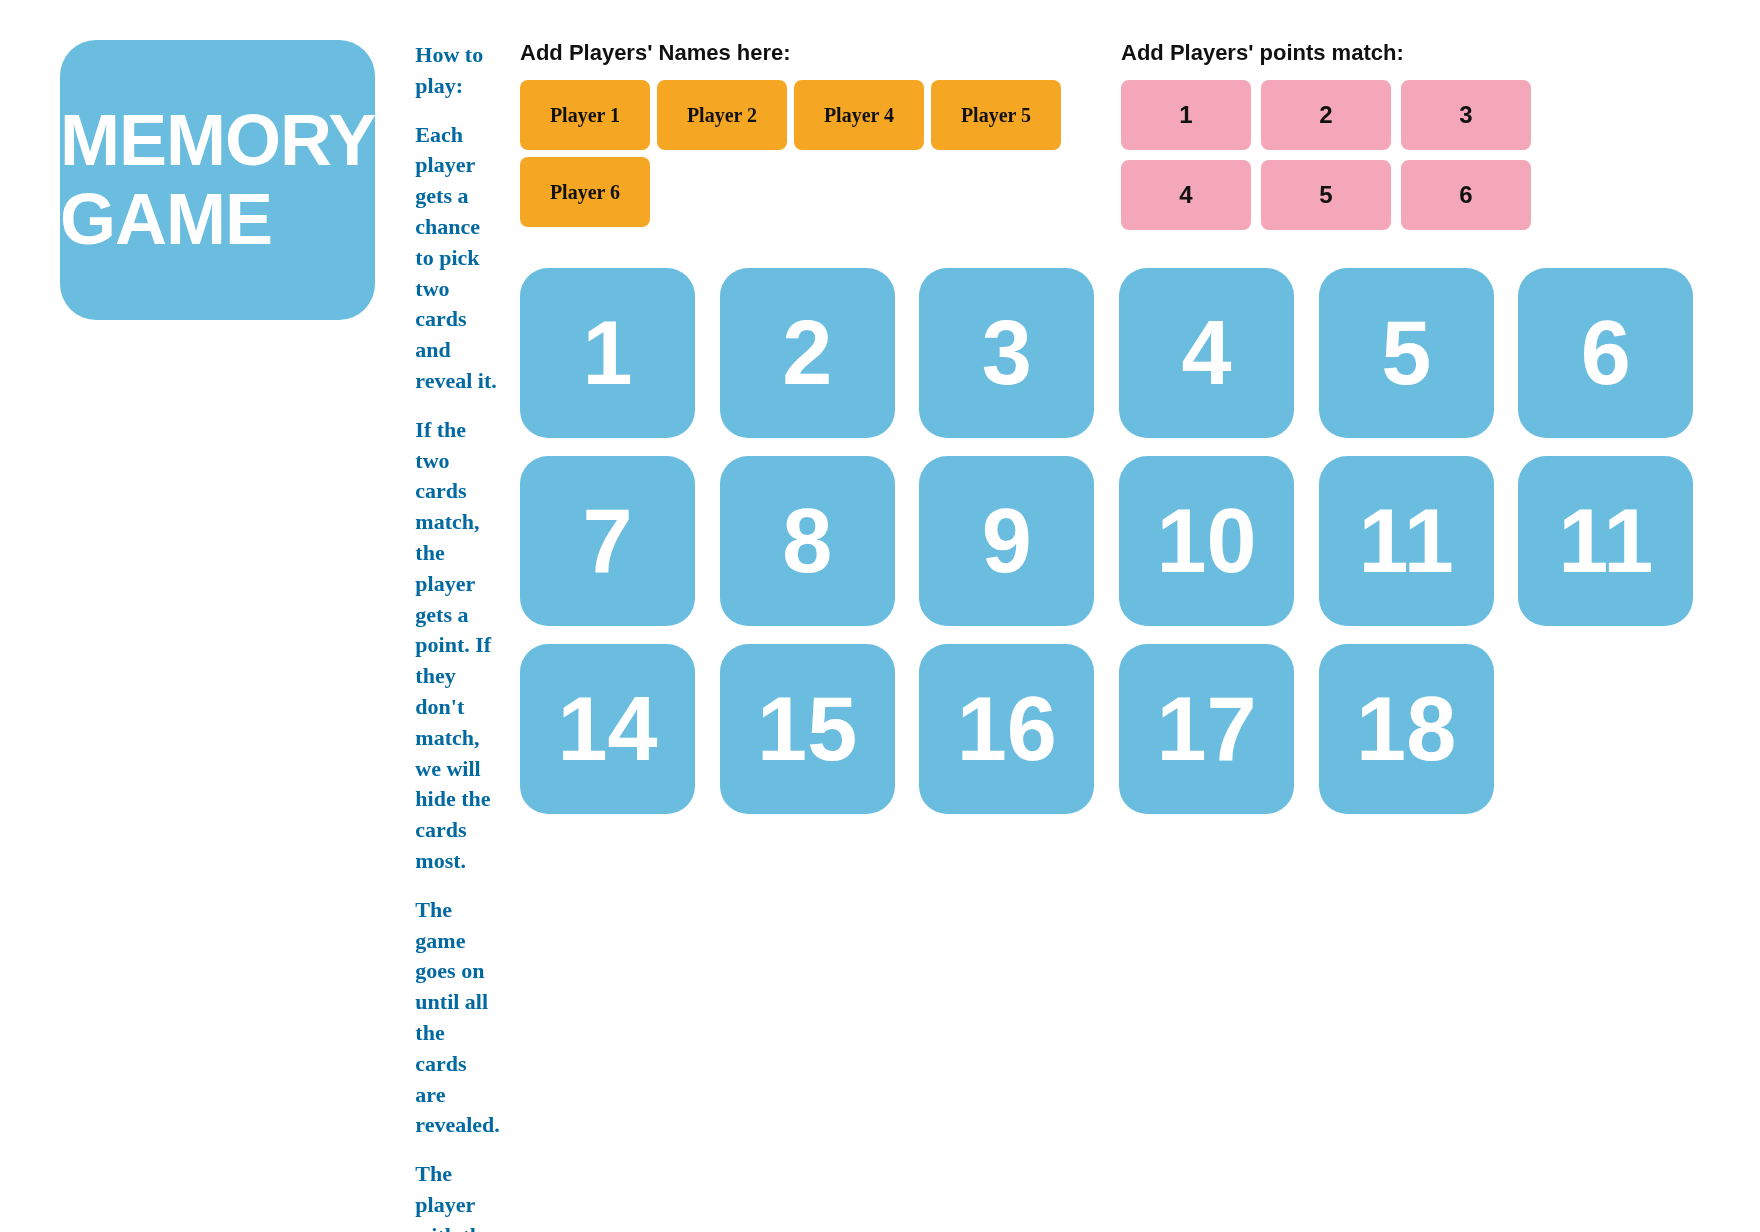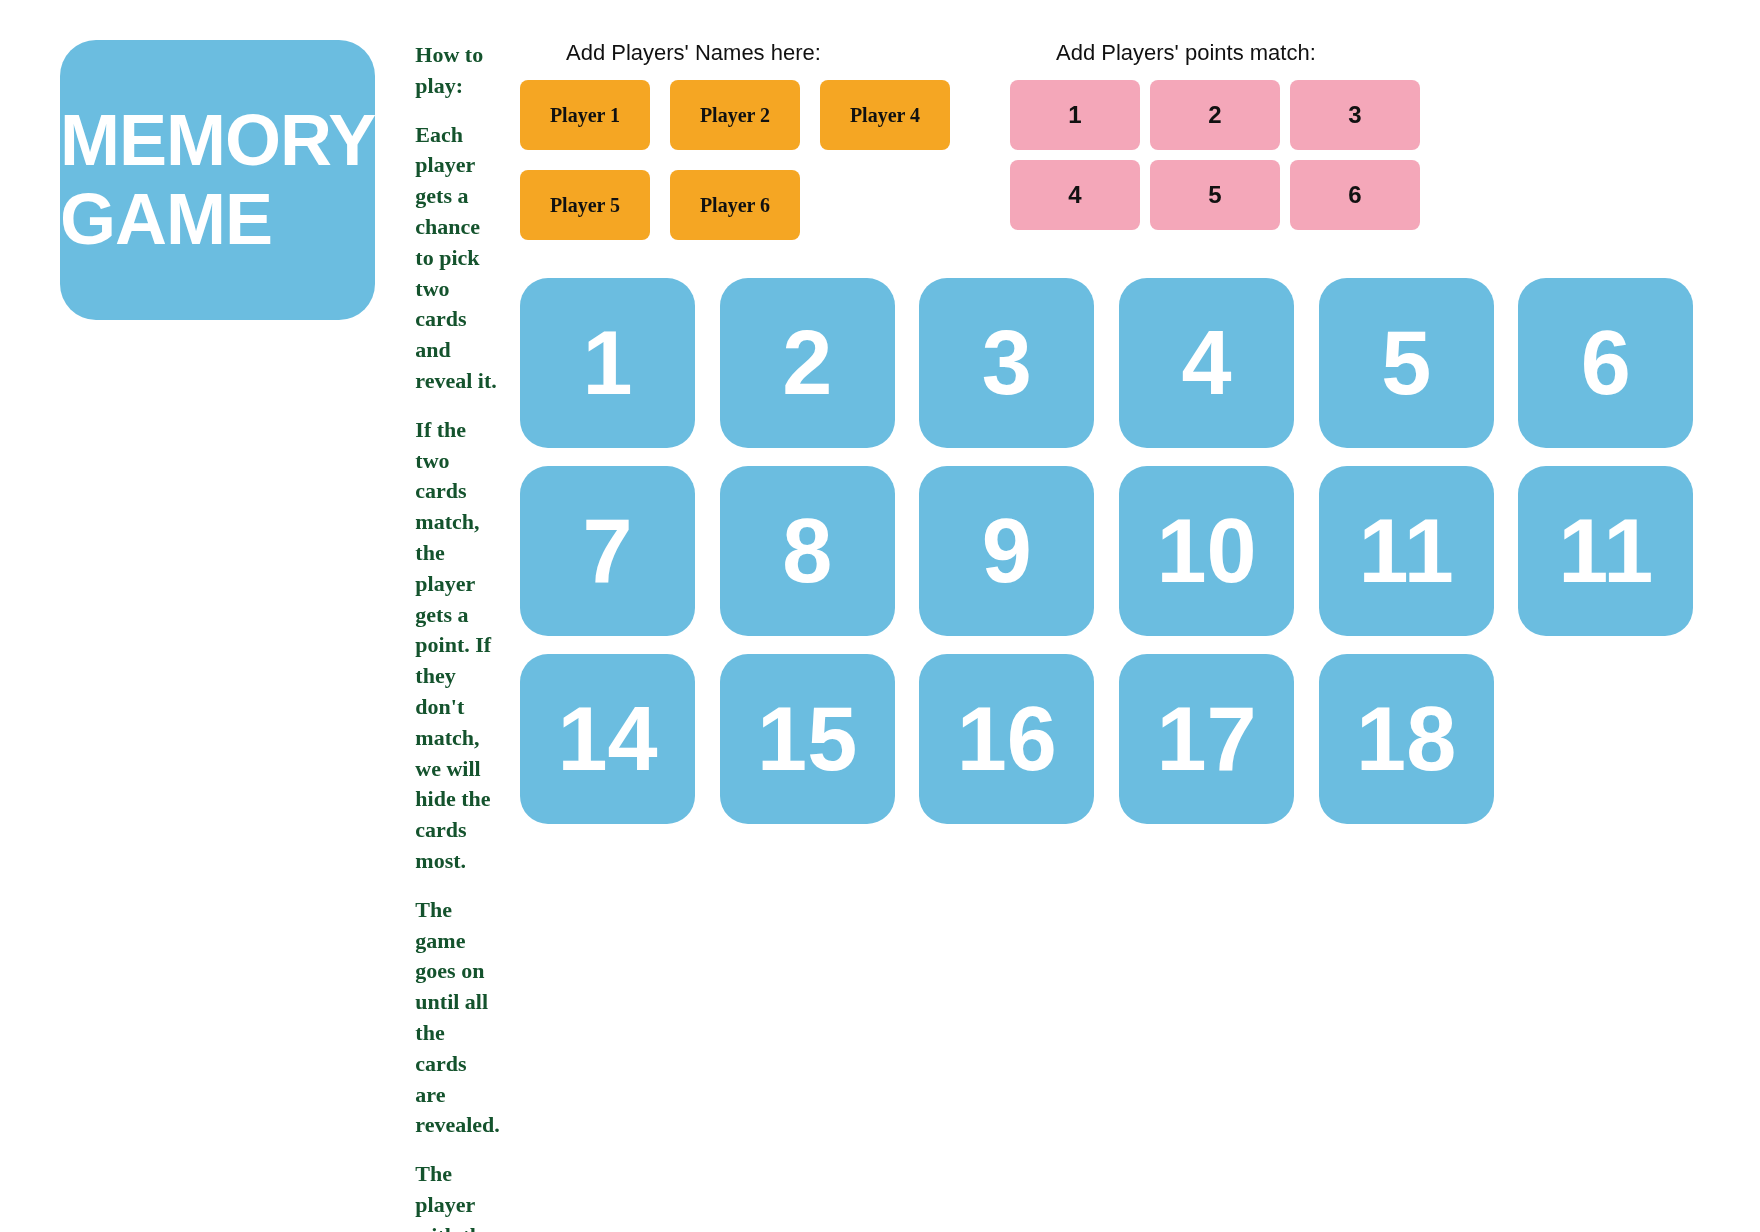--- a/index.html
+++ b/index.html
@@ -46,21 +46,21 @@
       display: flex;
       flex-direction: column;
       gap: 18px;
       padding-left: 8px;
     }
 
     .instructions p {
       font-size: 22px;
       font-weight: 700;
       line-height: 1.4;
-      color: #14532d;
+      color: #0369a1;
       font-family: 'Comic Sans MS', 'Chalkboard SE', cursive;
     }
 
     
     .right-col {
       display: flex;
       flex-direction: column;
       gap: 28px;
       flex: 1;
     }
@@ -74,31 +74,30 @@
     }
 
     .scoreboard-group {
       display: flex;
       flex-direction: column;
       gap: 10px;
     }
 
     .scoreboard-label {
       font-size: 22px;
-      font-weight: 400;
+      font-weight: 700;
       color: #111;
       margin-bottom: 4px;
       font-family: 'Arial', sans-serif;
-      margin-left: 46px;
     }
 
     .player-grid {
       display: grid;
-      grid-template-columns: repeat(3, 1fr);
-      gap: 20px;
+      grid-template-columns: repeat(4, 1fr);
+      gap: 7px;
     }
 
     .player-cell {
       background: #f5a623;
       border-radius: 8px;
       width: 130px;
       height: 70px;
       display: flex;
       align-items: center;
       justify-content: center;

